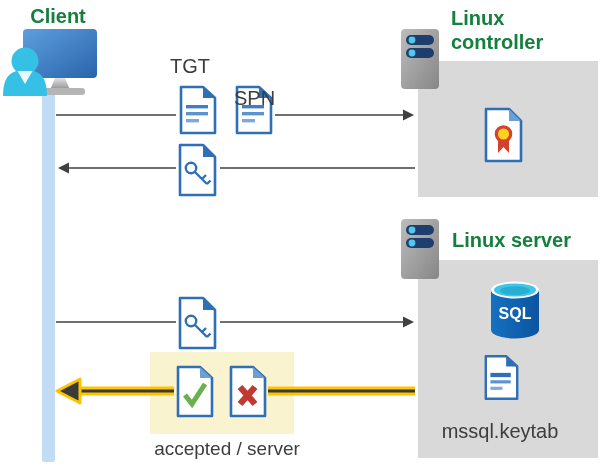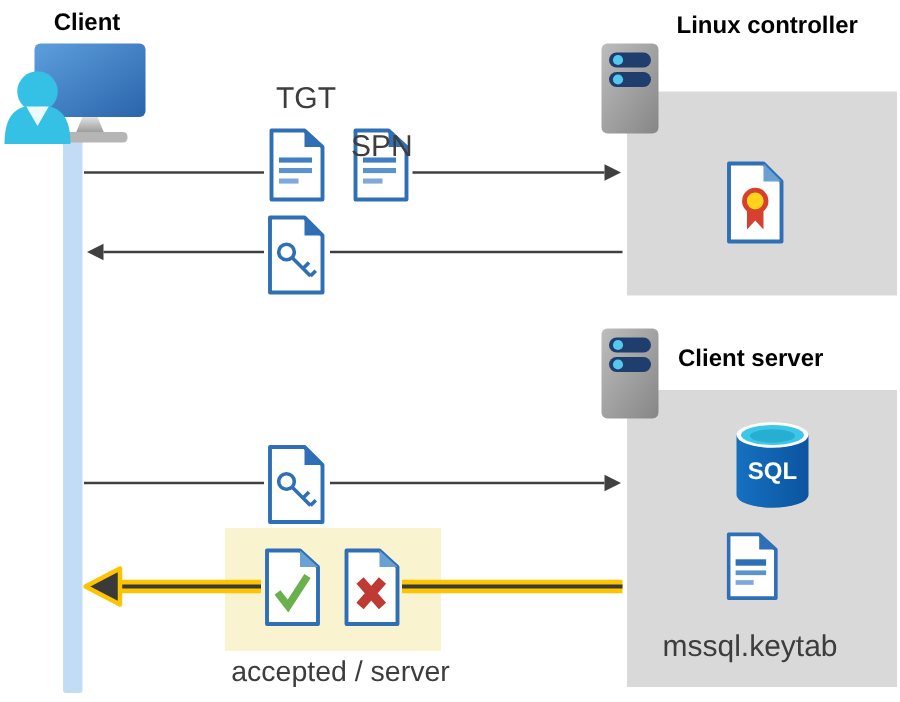--- a/index.html
+++ b/index.html
@@ -2,21 +2,21 @@
 <html><head>
 <meta charset="utf-8">
 <style>
   html,body{margin:0;padding:0;background:#ffffff;}
   #canvas{
     position:relative;width:600px;height:468px;background:#ffffff;overflow:hidden;
     font-family:"Liberation Sans",sans-serif;
   }
   .abs{position:absolute;}
   .zone{background:#d9d9d9;}
-  .label{color:#000000;font-weight:700;font-size:16px;line-height:24px;}
+  .label{color:#15803d;font-weight:700;font-size:20px;line-height:24px;}
   .tag{color:#3d3d3d;font-weight:400;font-size:20px;text-align:center;}
   .caption{color:#3d3d3d;font-weight:400;font-size:19px;text-align:center;}
   .center{text-align:center;}
   svg{display:block;}
 </style>
 </head>
 <body>
 
 <div id="canvas">
 
@@ -174,24 +174,24 @@
   </svg>
 
   <svg class="abs" style="left:228px;top:365px;" width="40" height="53" viewBox="0 0 40 53">
     <path d="M3,2 H25 L37,13 V51 H3 Z" fill="#ffffff" stroke="#2e6fb5" stroke-width="2.6" stroke-linejoin="round"></path>
     <polygon points="25,2 25,13 37,13" fill="#6ba0d4"></polygon>
     <path d="M12,22 L27,39 M27,22 L12,39" fill="none" stroke="#bf3a32" stroke-width="6.4"></path>
   </svg>
 
   <div class="abs label center" style="left:8px;top:4px;width:100px;">Client</div>
 
-  <div class="abs tag" style="left:184px;top:55px;width:40px;">TGT</div>
+  <div class="abs tag" style="left:170px;top:55px;width:40px;">TGT</div>
   <div class="abs tag" style="left:234px;top:55px;width:40px;margin-top:32px;">SPN</div>
 
   <div class="abs label" style="left:451px;top:6px;width:130px;">Linux controller</div>
 
-  <div class="abs label" style="left:452px;top:228px;width:140px;">Client server</div>
+  <div class="abs label" style="left:452px;top:228px;width:140px;">Linux server</div>
 
   <div class="abs caption" style="left:430px;top:420px;width:140px;font-size:20px;text-align:center;">mssql.keytab</div>
 
   <div class="abs caption" style="left:138px;top:438px;width:178px;">accepted / server</div>
 
 </div>
 
 </body></html>

